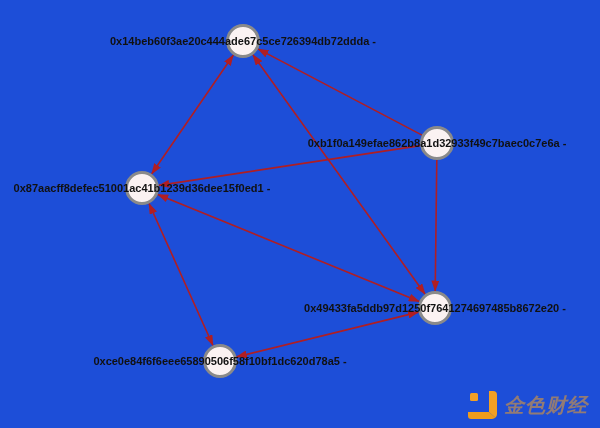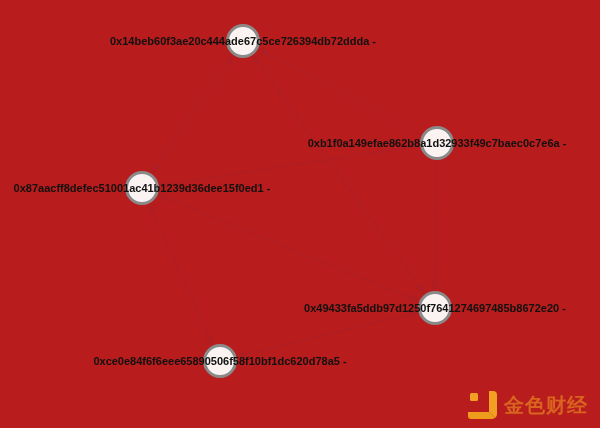--- a/index.html
+++ b/index.html
@@ -1,38 +1,39 @@
 <!DOCTYPE html>
 <html><head>
 <meta charset="utf-8">
 <style>
   html, body { margin: 0; padding: 0; background: #ffffff; }
   #stage {
     position: relative;
     width: 600px;
     height: 428px;
-    background: #b91c1c;
+    background: #1d4ed8;
     overflow: hidden;
     font-family: "Liberation Sans", sans-serif;
   }
   #graph-svg { position: absolute; left: 0; top: 0; }
   .node-label {
     font-family: "Liberation Sans", "DejaVu Sans", sans-serif;
     font-size: 11px;
     font-weight: bold;
     fill: #111111;
   }
   
   #watermark {
     position: absolute;
     right: 12px;
     bottom: 8px;
     display: flex;
     align-items: center;
     gap: 7px;
+    font-style: italic;
   }
   #jinse-logo {
     position: relative;
     width: 29px;
     height: 29px;
   }
   #jinse-logo .logo-main {
     position: absolute;
     left: 0; top: 0;
     width: 21px; height: 21px;

